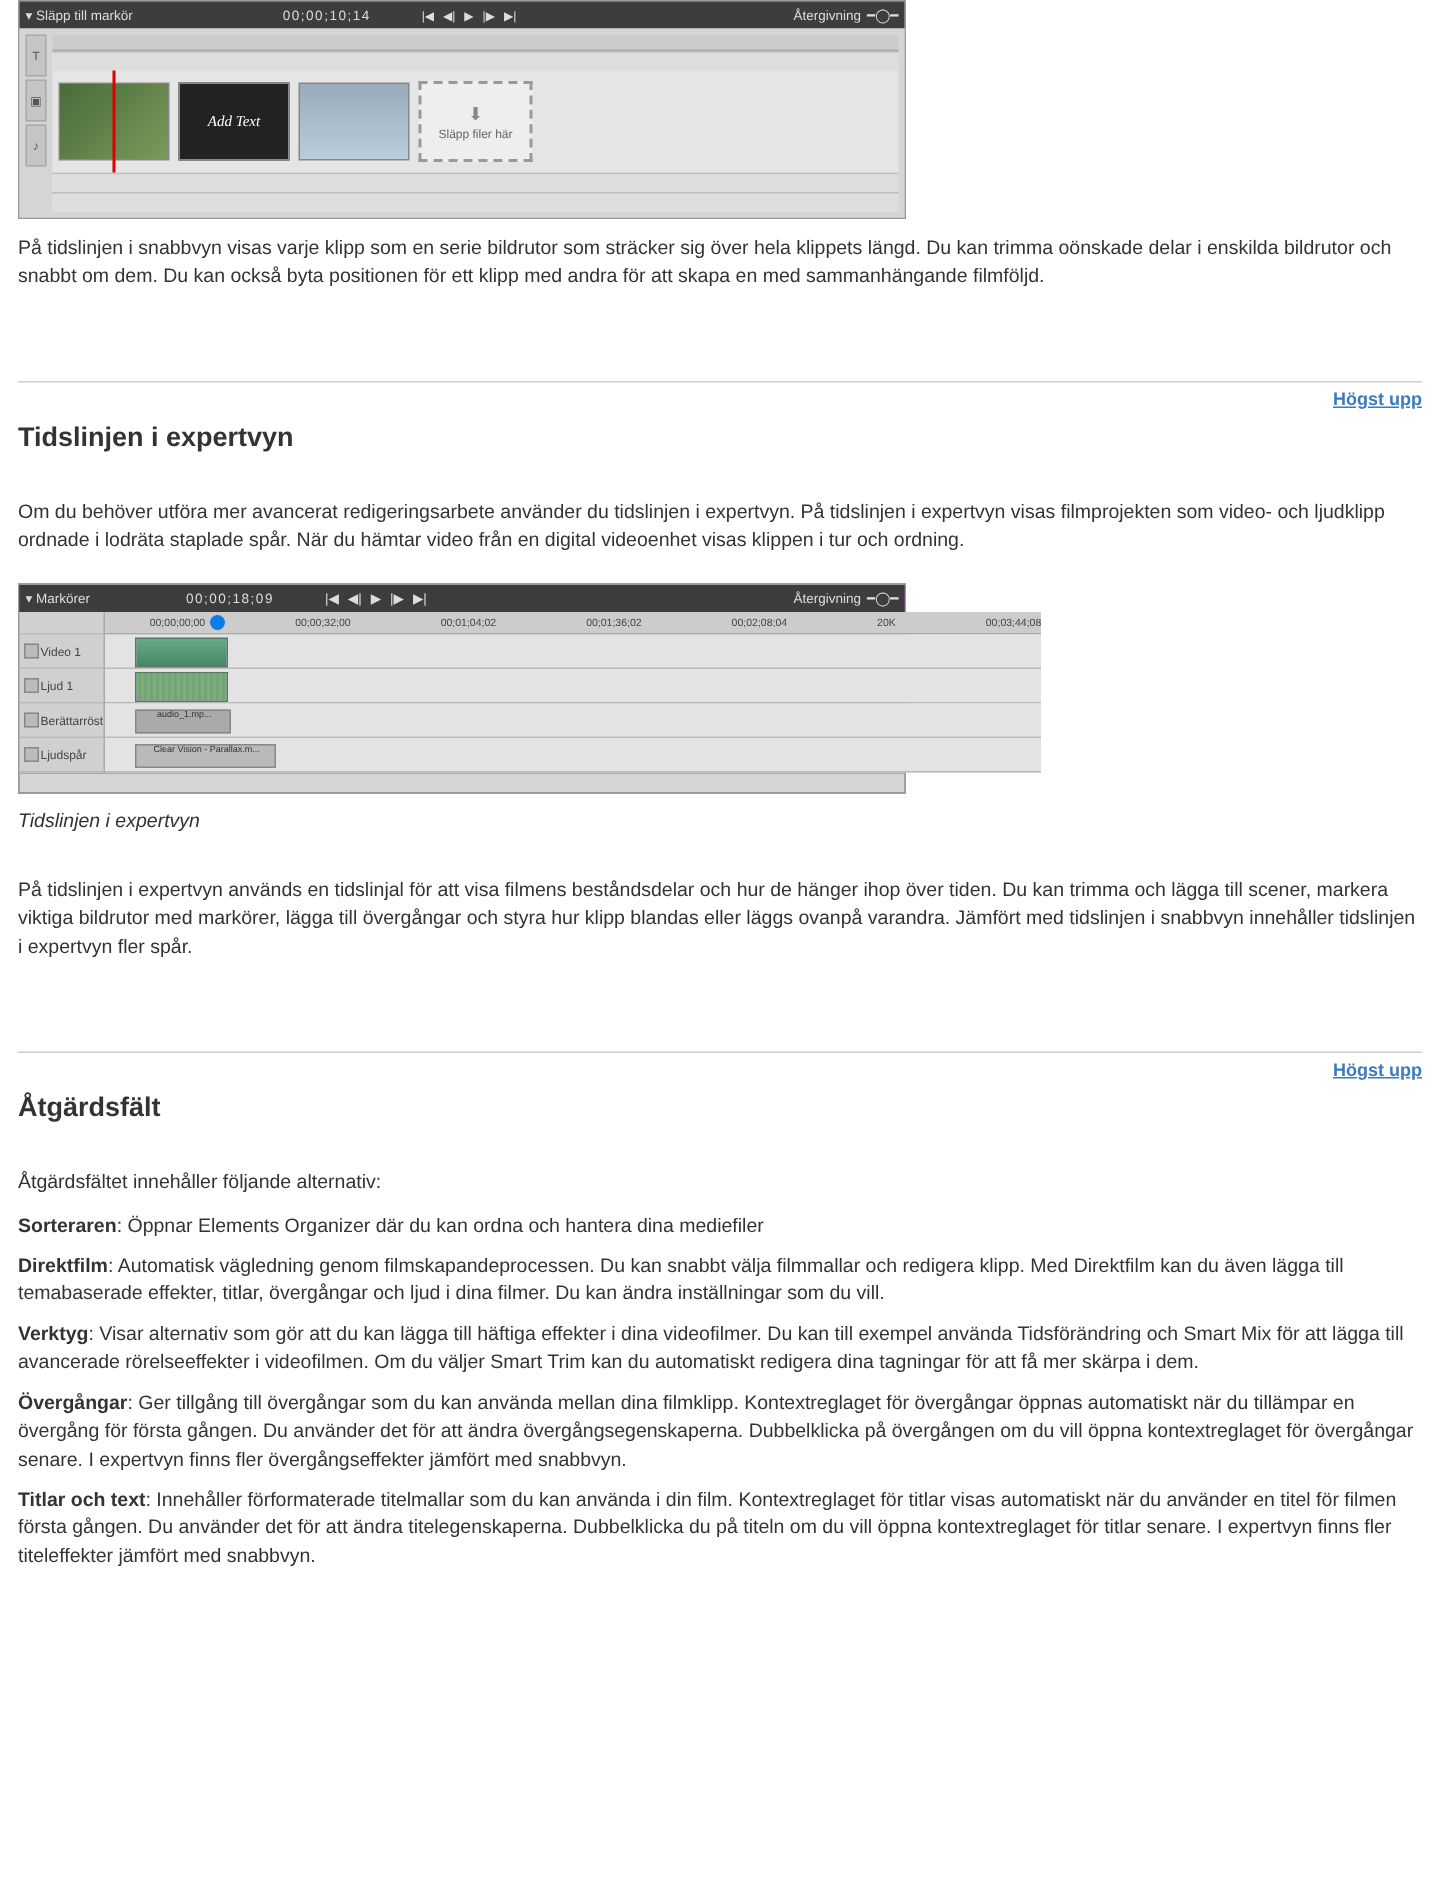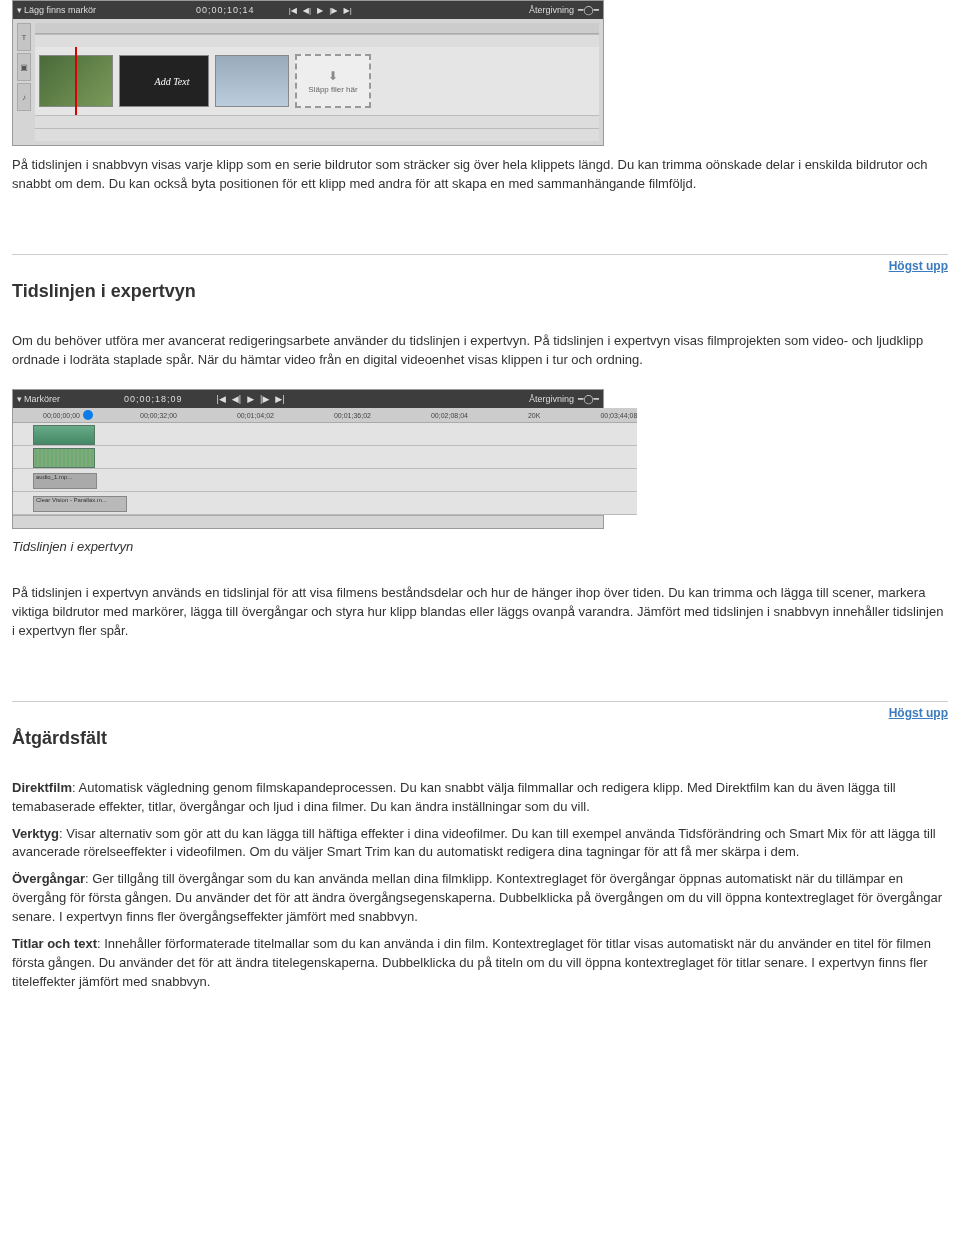--- a/index.html
+++ b/index.html
@@ -103,21 +103,21 @@
     border: 1px solid #888;
     background: #999;
     position: relative;
     display: flex;
     align-items: center;
     justify-content: center;
     font-size: 8px;
     color: #fff;
   }
   .clip.photo1 { background: linear-gradient(135deg,#4a6a3a,#7a9a5a); }
-  .clip.addtext { background: #222; font-style: italic; font-family: cursive; font-size: 10px; padding-left: 16px; }
+  .clip.addtext { background: #222; font-style: italic; font-family: cursive; font-size: 10px; }
   .clip.photo2 { background: linear-gradient(#9ab,#bcd); }
   .clip.drop {
     background: #eee;
     border: 2px dashed #999;
     color: #666;
     flex-direction: column;
     gap: 2px;
   }
   .clip.drop .arrow { font-size: 12px; color: #888; }
   .audio-row {
@@ -151,20 +151,21 @@
   h2.section-heading {
     font-size: 18px;
     font-weight: bold;
     margin: 0 0 30px 0;
   }
   .expert-thumb {
     width: 590px;
     background: #a21caf;
     border: 1px solid #999;
     margin: 20px 0 10px 0;
+    text-align: center;
   }
   .expert-toolbar {
     display: flex;
     align-items: center;
     background: #3d3d3d;
     color: #ddd;
     height: 18px;
     font-size: 9px;
     padding: 0 4px;
     gap: 4px;
@@ -285,21 +286,21 @@
     font-weight: bold;
   }
 </style>
 </head>
 <body>
 
 <div class="content">
 
   <div class="editor-thumb">
     <div class="editor-toolbar">
-      <span>▾ <span>Lägg finns markör</span></span>
+      <span>▾ <span>Släpp till markör</span></span>
       <span class="timecode">00;00;10;14</span>
       <span class="controls">
         <span>|◀</span>
         <span>◀|</span>
         <span>▶</span>
         <span>|▶</span>
         <span>▶|</span>
       </span>
       <span class="right">
         <span>Återgivning</span>
@@ -350,20 +351,27 @@
         <span>▶</span>
         <span>|▶</span>
         <span>▶|</span>
       </span>
       <span class="right">
         <span>Återgivning</span>
         <span>━◯━</span>
       </span>
     </div>
     <div class="expert-tracks">
+      <div class="expert-left">
+        <div style="height:14px;border-bottom:1px solid #bbb"></div>
+        <div class="row">Video 1</div>
+        <div class="row">Ljud 1</div>
+        <div class="row">Berättarröst</div>
+        <div class="row">Ljudspår</div>
+      </div>
       <div class="expert-right">
         <div class="expert-ruler">
           <div class="playhead2"></div>
           <span>00;00;00;00</span>
           <span>00;00;32;00</span>
           <span>00;01;04;02</span>
           <span>00;01;36;02</span>
           <span>00;02;08;04</span>
           <span>20K</span>
           <span>00;03;44;08</span>
@@ -387,21 +395,25 @@
 
   <p class="caption-italic">Tidslinjen i expertvyn</p>
 
   <p class="body-para">På tidslinjen i expertvyn används en tidslinjal för att visa filmens beståndsdelar och hur de hänger ihop över tiden. Du kan trimma och lägga till scener, markera viktiga bildrutor med markörer, lägga till övergångar och styra hur klipp blandas eller läggs ovanpå varandra. Jämfört med tidslinjen i snabbvyn innehåller tidslinjen i expertvyn fler spår.</p>
 
   <hr class="section-divider">
   <a class="top-link">Högst upp</a>
   <h2 class="section-heading">Åtgärdsfält</h2>
 
 
-
+  <p class="body-para" style="margin-top:30px">Åtgärdsfältet innehåller följande alternativ:</p>
+
+  <p class="option-para">
+    <span class="option-label">Sorteraren</span><span>: Öppnar Elements Organizer där du kan ordna och hantera dina mediefiler</span>
+  </p>
   <p class="option-para">
     <span class="option-label">Direktfilm</span><span>: Automatisk vägledning genom filmskapandeprocessen. Du kan snabbt välja filmmallar och redigera klipp. Med Direktfilm kan du även lägga till temabaserade effekter, titlar, övergångar och ljud i dina filmer. Du kan ändra inställningar som du vill.</span>
   </p>
   <p class="option-para">
     <span class="option-label">Verktyg</span><span>: Visar alternativ som gör att du kan lägga till häftiga effekter i dina videofilmer. Du kan till exempel använda Tidsförändring och Smart Mix för att lägga till avancerade rörelseeffekter i videofilmen. Om du väljer Smart Trim kan du automatiskt redigera dina tagningar för att få mer skärpa i dem.</span>
   </p>
   <p class="option-para">
     <span class="option-label">Övergångar</span><span>: Ger tillgång till övergångar som du kan använda mellan dina filmklipp. Kontextreglaget för övergångar öppnas automatiskt när du tillämpar en övergång för första gången. Du använder det för att ändra övergångsegenskaperna. Dubbelklicka på övergången om du vill öppna kontextreglaget för övergångar senare. I expertvyn finns fler övergångseffekter jämfört med snabbvyn.</span>
   </p>
   <p class="option-para">

